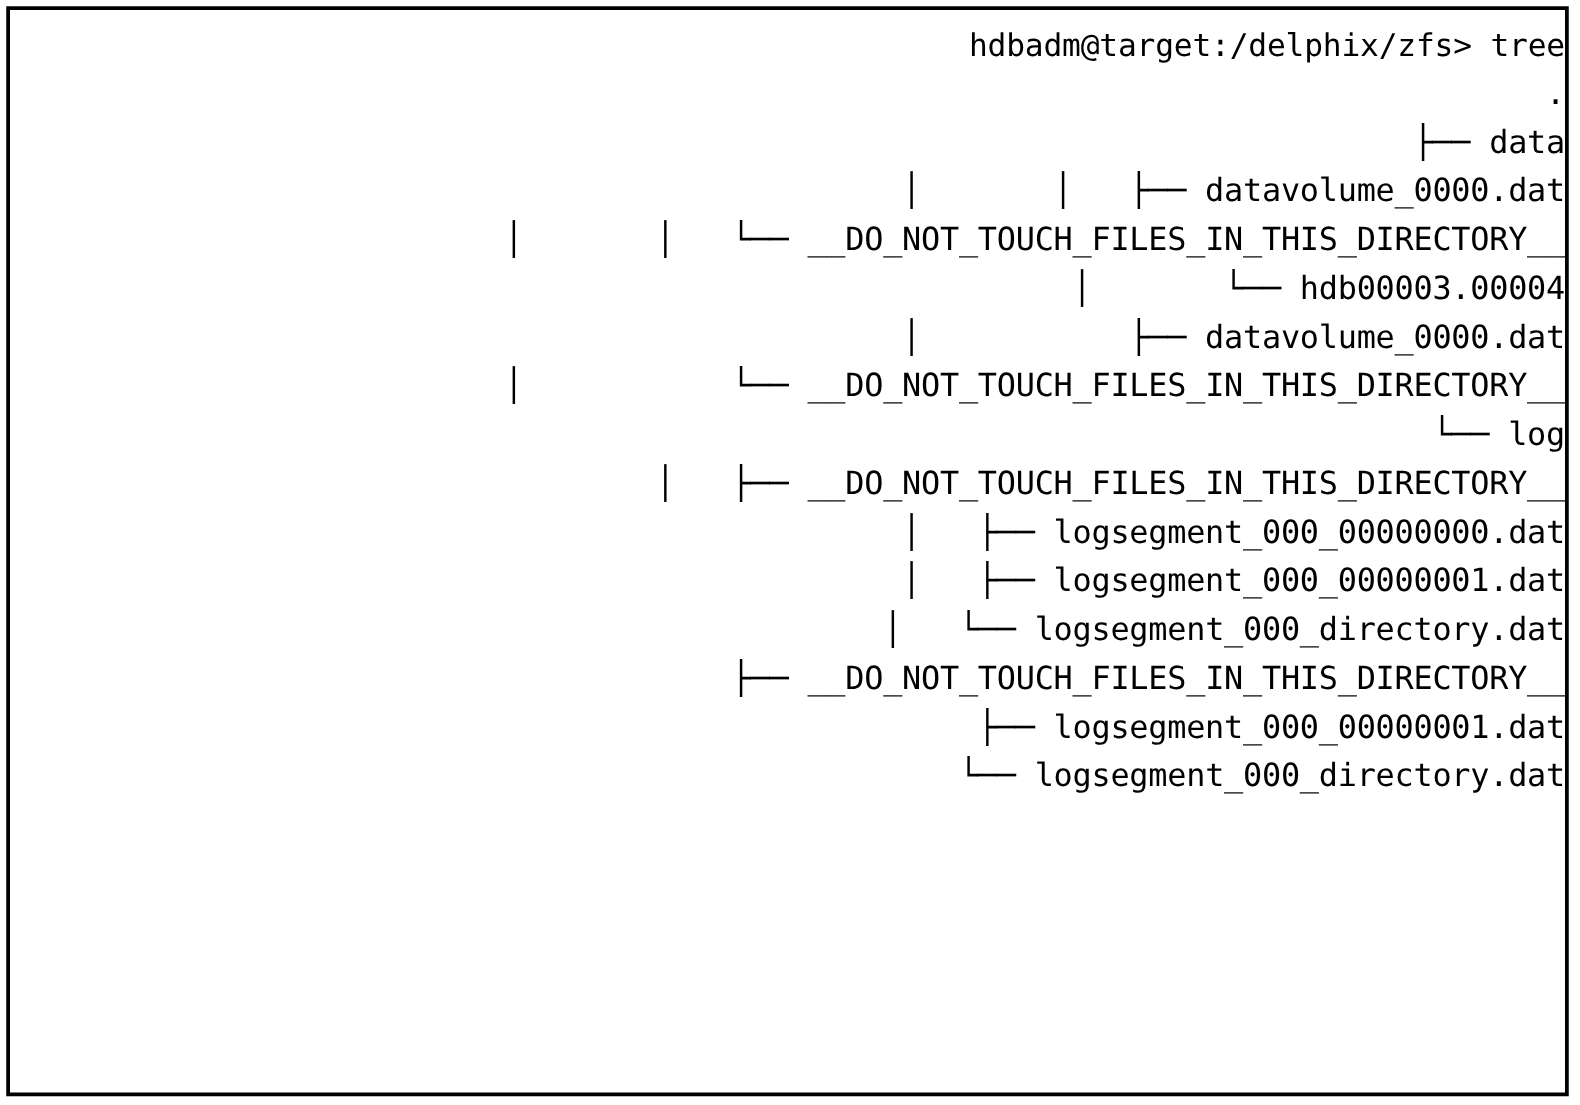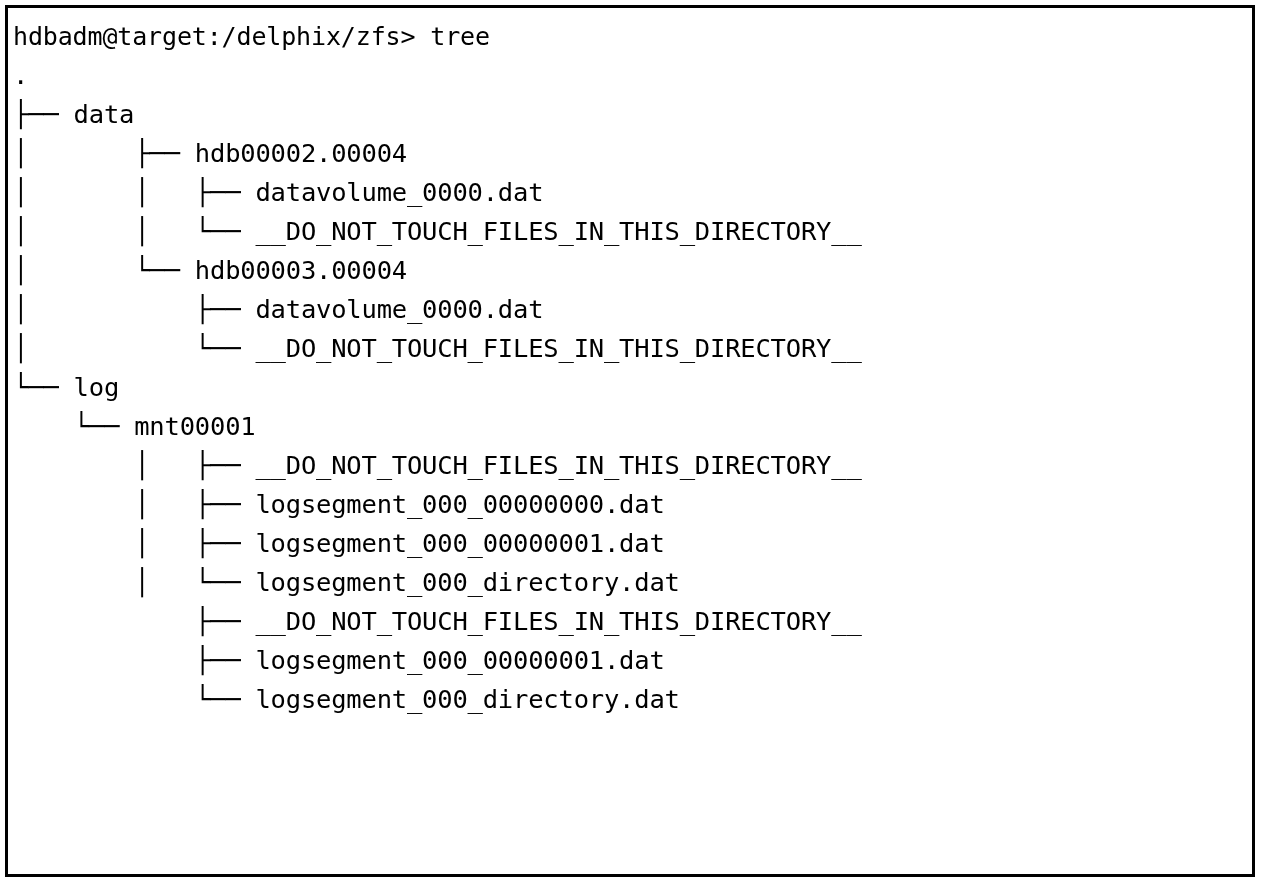--- a/index.html
+++ b/index.html
@@ -42,20 +42,21 @@
   .term-line {
     font-family: "DejaVu Sans Mono", monospace;
     font-size: 25.5px;
     line-height: 39px;
     height: 39px;
     color: #000000;
     white-space: pre;
     letter-spacing: 0px;
     margin: 0;
     padding: 0;
+    text-align: right;
   }
 
   
   .prompt-line {
     font-size: 25px;
     letter-spacing: -0.15px;
   }
 
   
   .tree-line {
@@ -71,28 +72,26 @@
 </head>
 <body>
 
 <div id="terminal-frame">
   <div id="terminal-screen">
 
     <div class="term-line prompt-line">hdbadm@target:/delphix/zfs&gt; tree</div>
 
     <div class="term-line tree-line">.</div>
     <div class="term-line tree-line">├── data</div>
-    <div class="term-line tree-line">│       ├── hdb00002.00004</div>
     <div class="term-line tree-line">│       │   ├── datavolume_0000.dat</div>
     <div class="term-line tree-line">│       │   └── __DO_NOT_TOUCH_FILES_IN_THIS_DIRECTORY__</div>
     <div class="term-line tree-line">│       └── hdb00003.00004</div>
     <div class="term-line tree-line">│           ├── datavolume_0000.dat</div>
     <div class="term-line tree-line">│           └── __DO_NOT_TOUCH_FILES_IN_THIS_DIRECTORY__</div>
     <div class="term-line tree-line">└── log</div>
-    <div class="term-line tree-line">    └── mnt00001</div>
     <div class="term-line tree-line">        │   ├── __DO_NOT_TOUCH_FILES_IN_THIS_DIRECTORY__</div>
     <div class="term-line tree-line">        │   ├── logsegment_000_00000000.dat</div>
     <div class="term-line tree-line">        │   ├── logsegment_000_00000001.dat</div>
     <div class="term-line tree-line">        │   └── logsegment_000_directory.dat</div>
     <div class="term-line tree-line">            ├── __DO_NOT_TOUCH_FILES_IN_THIS_DIRECTORY__</div>
     <div class="term-line tree-line">            ├── logsegment_000_00000001.dat</div>
     <div class="term-line tree-line">            └── logsegment_000_directory.dat</div>
 
     <div class="term-line blank-line">&nbsp;</div>
 

